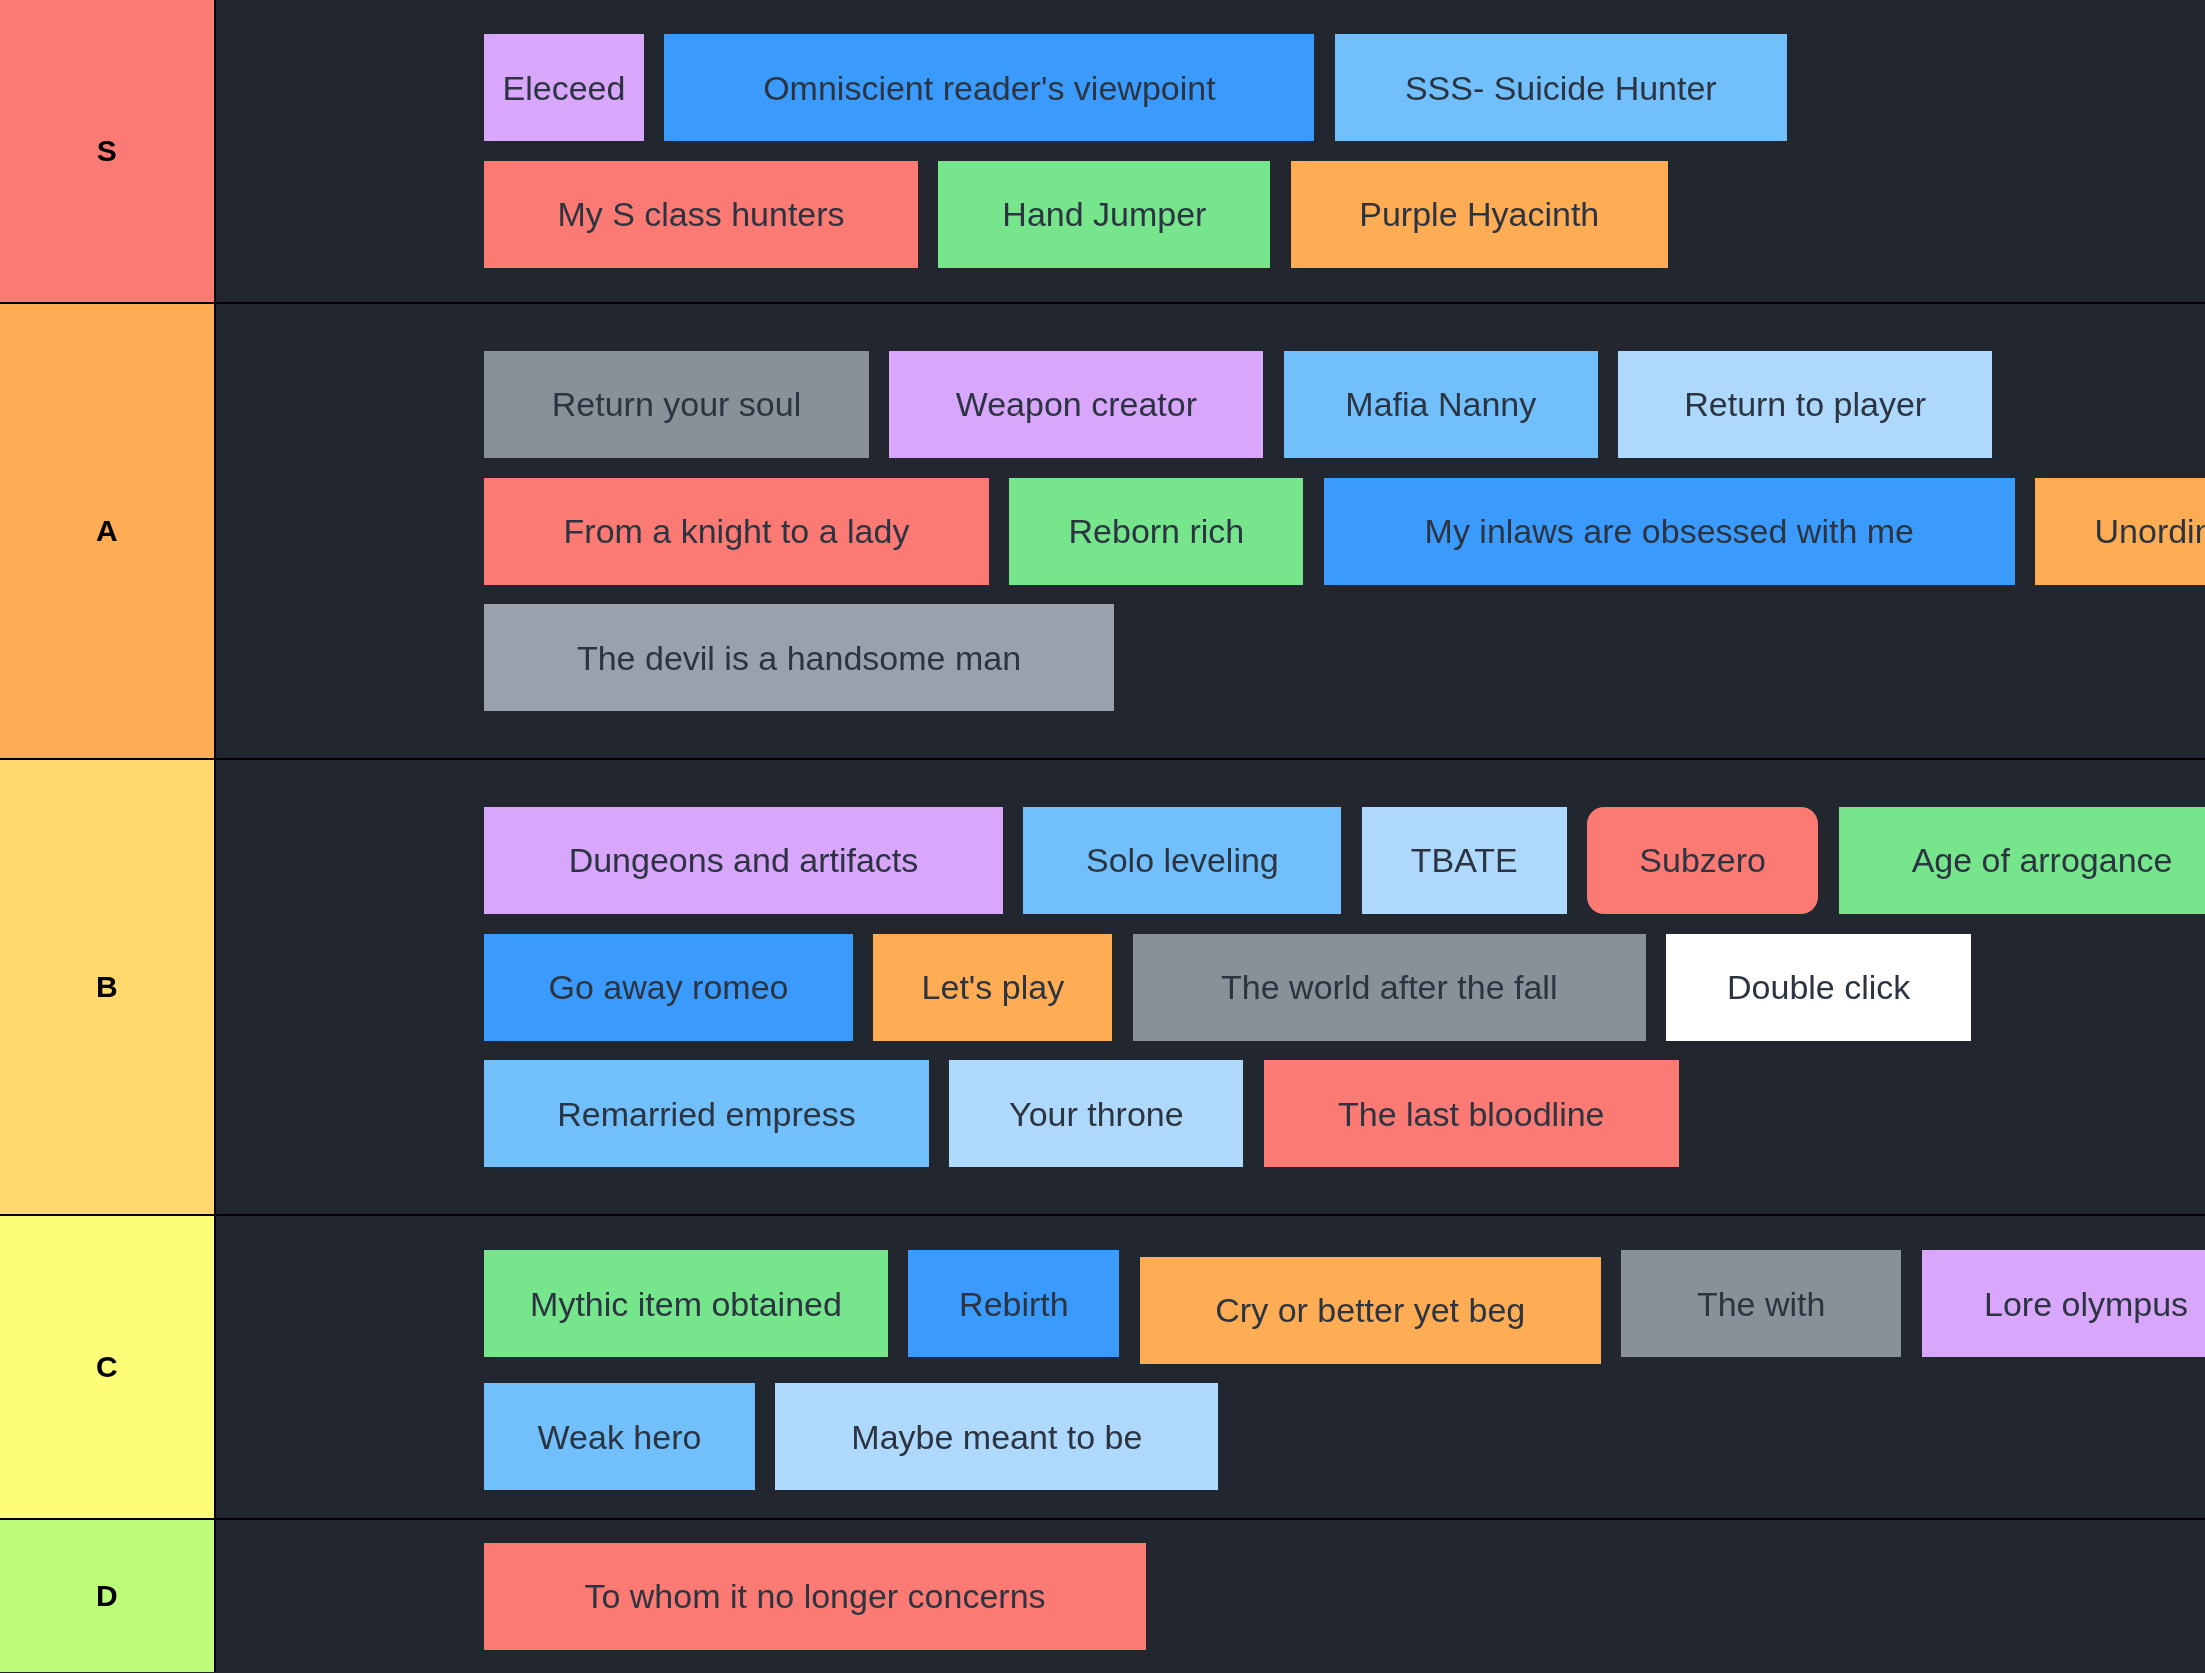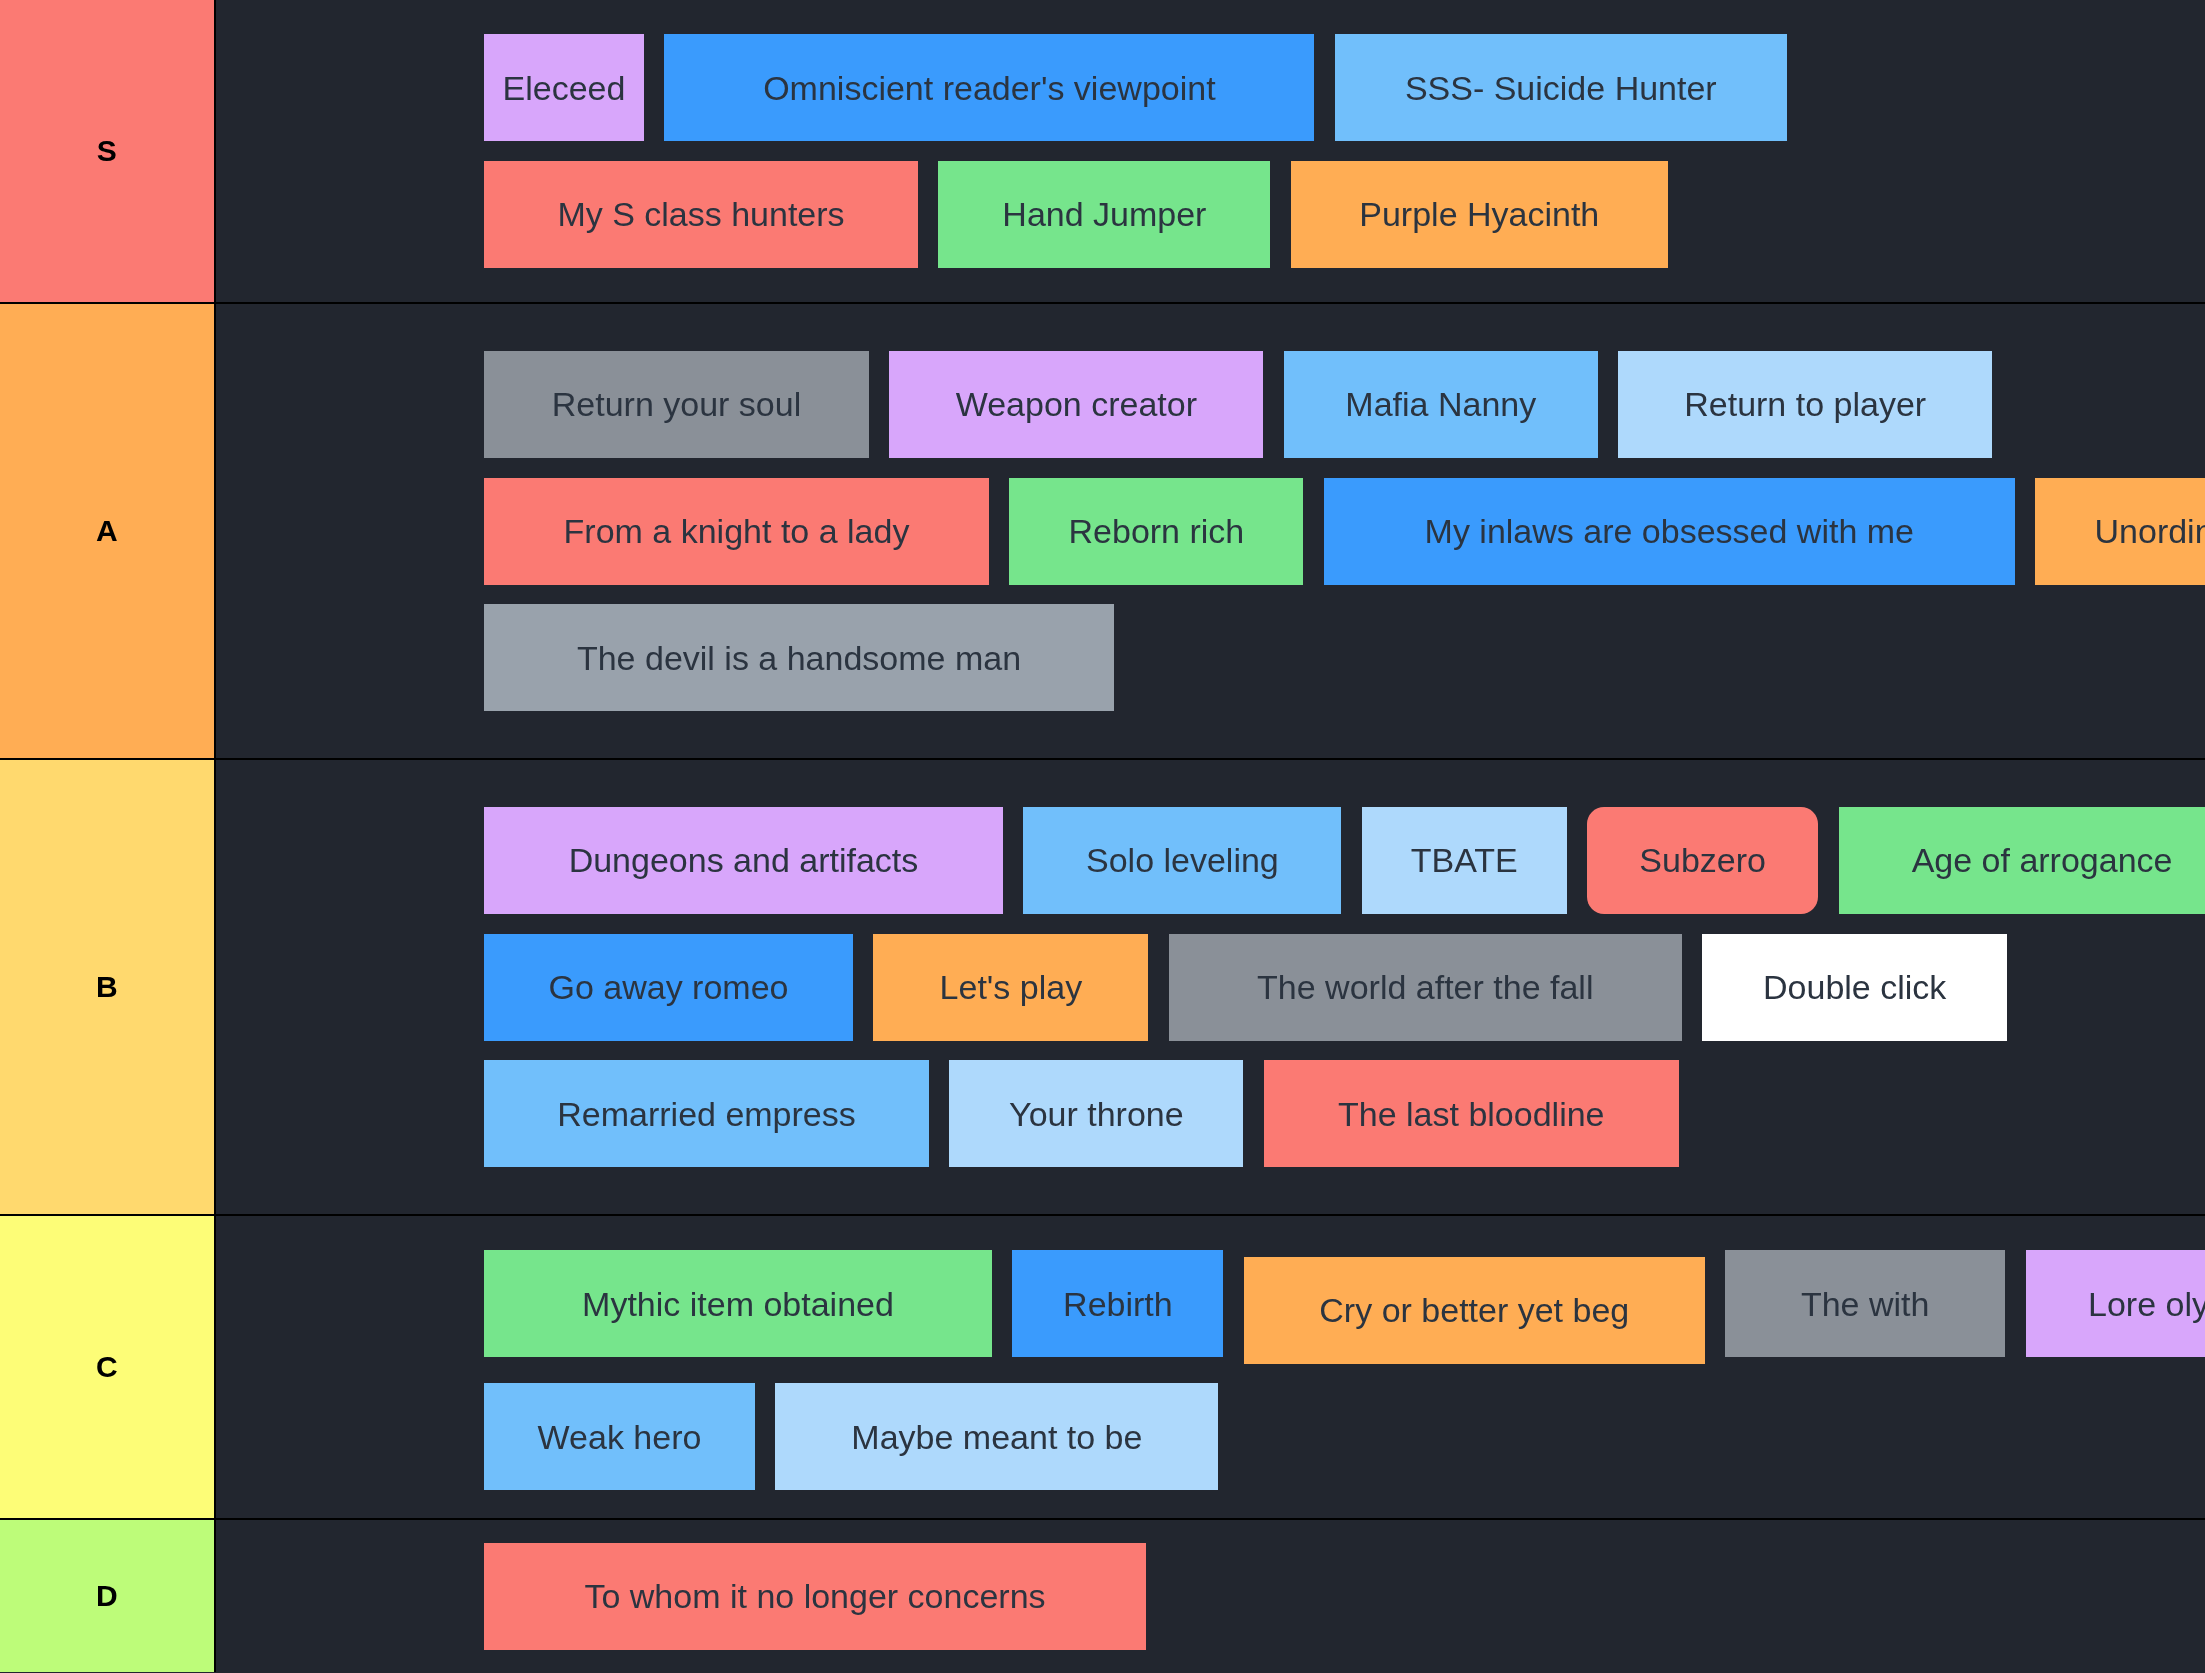--- a/index.html
+++ b/index.html
@@ -134,36 +134,36 @@
       <div class="tier-items">
         <div class="item-line">
           <div class="item" style="background: rgb(216, 166, 251); color: rgb(43, 52, 64); width: 519px;">Dungeons and artifacts</div>
           <div class="item" style="background: rgb(113, 191, 251); color: rgb(43, 52, 64); width: 318px;">Solo leveling</div>
           <div class="item" style="background: rgb(174, 217, 252); color: rgb(43, 52, 64); width: 205px;">TBATE</div>
           <div class="item" style="background: rgb(251, 122, 115); color: rgb(43, 52, 64); width: 231px; border-radius: 17px;">Subzero</div>
           <div class="item" style="background: rgb(118, 229, 140); color: rgb(43, 52, 64); width: 407px;">Age of arrogance</div>
         </div>
         <div class="item-line">
           <div class="item" style="background: rgb(58, 155, 253); color: rgb(43, 52, 64); width: 369px;">Go away romeo</div>
-          <div class="item" style="background: rgb(255, 173, 84); color: rgb(43, 52, 64); width: 275px;">Let's play</div>
+          <div class="item" style="background: rgb(255, 173, 84); color: rgb(43, 52, 64); width: 239px;">Let's play</div>
           <div class="item" style="background: rgb(138, 144, 152); color: rgb(43, 52, 64); width: 513px;">The world after the fall</div>
           <div class="item" style="background: #ffffff; color: rgb(43, 52, 64); width: 305px;">Double click</div>
         </div>
         <div class="item-line">
           <div class="item" style="background: rgb(113, 191, 251); color: rgb(43, 52, 64); width: 445px;">Remarried empress</div>
           <div class="item" style="background: rgb(174, 217, 252); color: rgb(43, 52, 64); width: 294px;">Your throne</div>
           <div class="item" style="background: rgb(251, 122, 115); color: rgb(43, 52, 64); width: 415px;">The last bloodline</div>
         </div>
       </div>
     </div>
     <div class="tier-row" style="border-bottom-color: rgb(0, 0, 0); height: 304px;">
       <div class="tier-label" style="background: rgb(253, 253, 119); color: rgb(0, 0, 0); border-right-color: rgb(0, 0, 0);">C</div>
       <div class="tier-items">
         <div class="item-line">
-          <div class="item" style="background: rgb(118, 229, 140); color: rgb(43, 52, 64); width: 508px;">Mythic item obtained</div>
+          <div class="item" style="background: rgb(118, 229, 140); color: rgb(43, 52, 64); width: 404px;">Mythic item obtained</div>
           <div class="item" style="background: rgb(58, 155, 253); color: rgb(43, 52, 64); width: 211px;">Rebirth</div>
           <div class="item" style="background: rgb(255, 173, 84); color: rgb(43, 52, 64); width: 461px; margin-top: 13px;">Cry or better yet beg</div>
           <div class="item" style="background: rgb(138, 144, 152); color: rgb(43, 52, 64); width: 280px;">The with</div>
           <div class="item" style="background: rgb(216, 166, 251); color: rgb(43, 52, 64); width: 329px;">Lore olympus</div>
         </div>
         <div class="item-line">
           <div class="item" style="background: rgb(113, 191, 251); color: rgb(43, 52, 64); width: 271px;">Weak hero</div>
           <div class="item" style="background: rgb(174, 217, 252); color: rgb(43, 52, 64); width: 443px;">Maybe meant to be</div>
         </div>
       </div>

